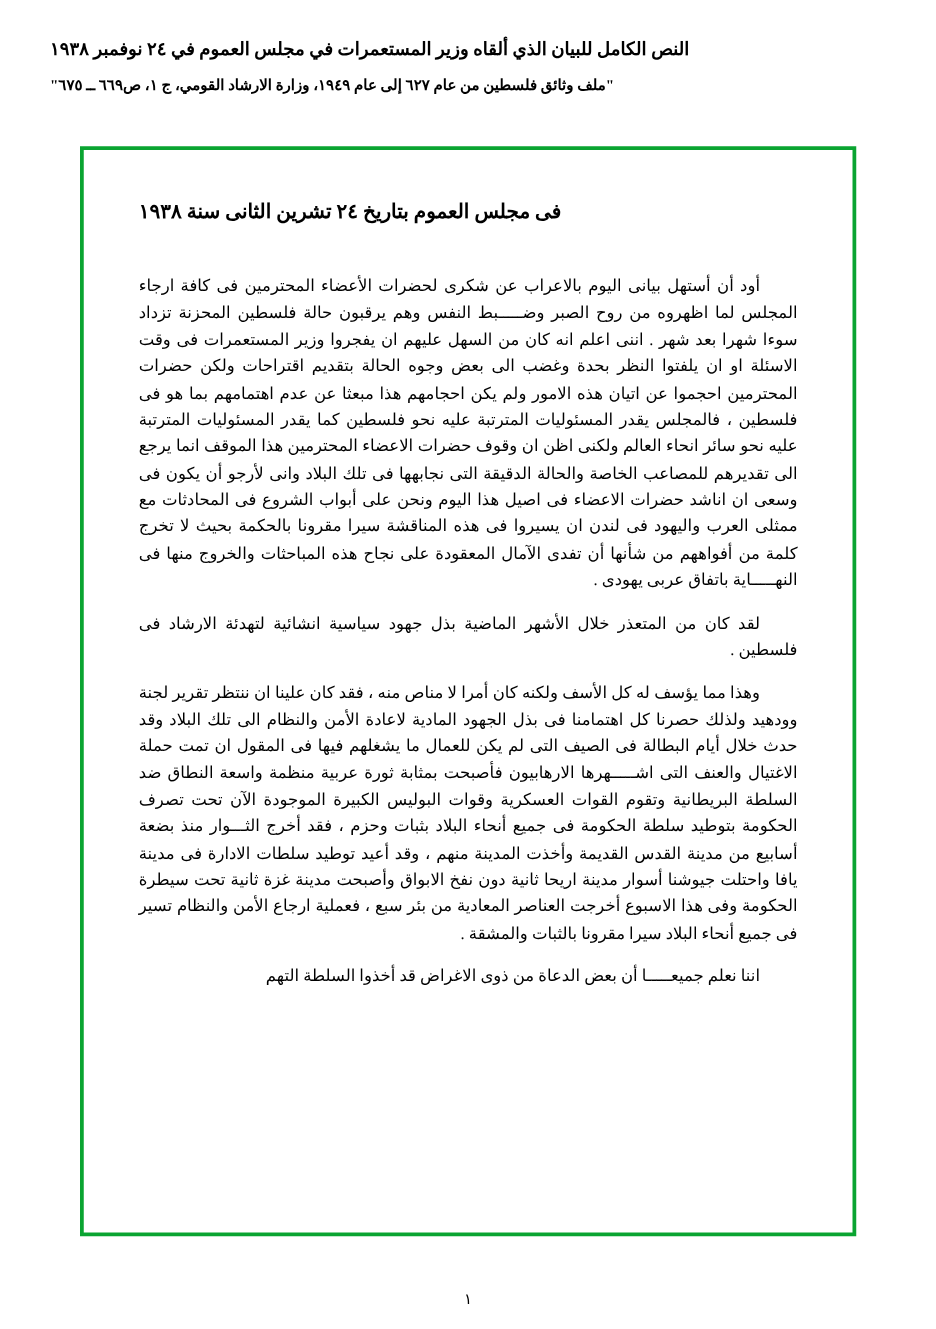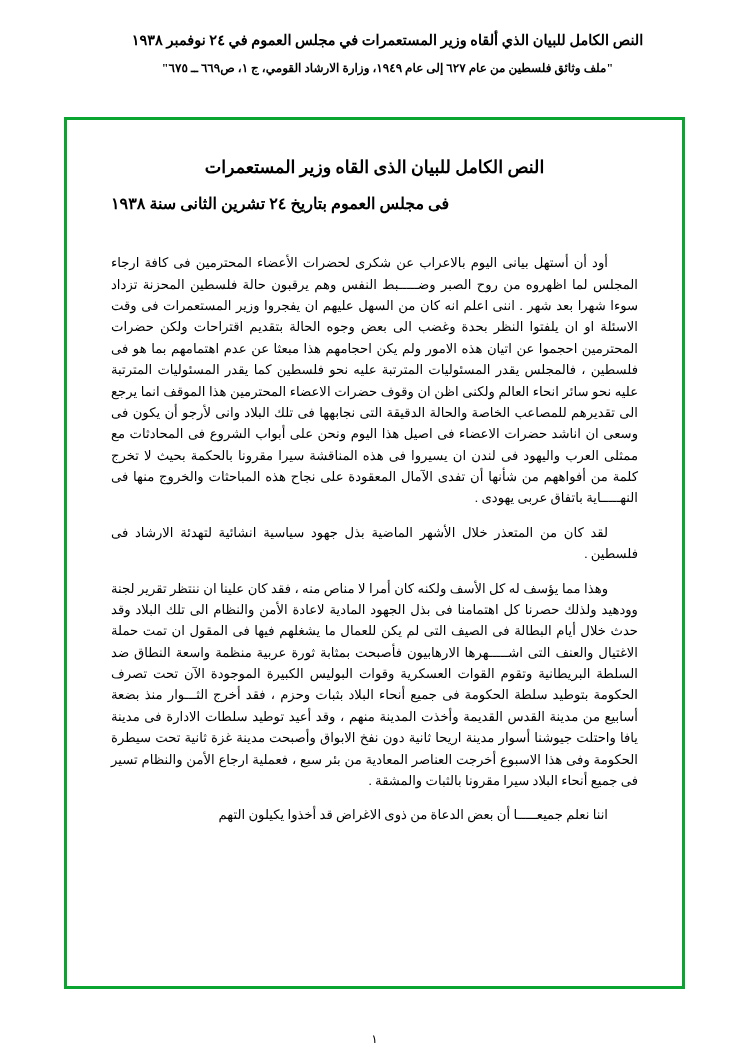--- a/index.html
+++ b/index.html
@@ -15,22 +15,22 @@
     color: #000000;
     overflow: hidden;
   }
   .page {
     width: 749px;
     height: 1063px;
     position: relative;
     box-sizing: border-box;
   }
   .doc-header {
-    padding: 30px 46px 0 72px;
-    text-align: center;
+    padding: 30px 46px 0 40px;
+    text-align: left;
   }
   .header-title {
     font-size: 14.5px;
     font-weight: bold;
     line-height: 1.5;
     letter-spacing: 0px;
     direction: rtl;
   }
   .header-source {
     font-size: 12px;
@@ -104,27 +104,26 @@
 
 <div class="page">
 
   <div class="doc-header">
     <div class="header-title">النص الكامل للبيان الذي ألقاه وزير المستعمرات في مجلس العموم في ٢٤ نوفمبر ١٩٣٨</div>
     <div class="header-source">"ملف وثائق فلسطين من عام ٦٢٧ إلى عام ١٩٤٩، وزارة الارشاد القومي، ج ١، ص٦٦٩ ــ ٦٧٥"</div>
   </div>
 
   <div class="frame">
     <div class="frame-inner">
-      <div class="doc-title">النص الكامل للبيان الذى القاه وزير المستعمرات</div>
       <div class="doc-subtitle">فى مجلس العموم بتاريخ ٢٤ تشرين الثانى سنة ١٩٣٨</div>
 
       <div class="body-text">
         <p class="para indent">أود أن أستهل بيانى اليوم بالاعراب عن شكرى لحضرات الأعضاء المحترمين فى كافة ارجاء المجلس لما اظهروه من روح الصبر وضـــــبط النفس وهم يرقبون حالة فلسطين المحزنة تزداد سوءا شهرا بعد شهر . اننى اعلم انه كان من السهل عليهم ان يفجروا وزير المستعمرات فى وقت الاسئلة او ان يلفتوا النظر بحدة وغضب الى بعض وجوه الحالة بتقديم اقتراحات ولكن حضرات المحترمين احجموا عن اتيان هذه الامور ولم يكن احجامهم هذا مبعثا عن عدم اهتمامهم بما هو فى فلسطين ، فالمجلس يقدر المسئوليات المترتبة عليه نحو فلسطين كما يقدر المسئوليات المترتبة عليه نحو سائر انحاء العالم ولكنى اظن ان وقوف حضرات الاعضاء المحترمين هذا الموقف انما يرجع الى تقديرهم للمصاعب الخاصة والحالة الدقيقة التى نجابهها فى تلك البلاد وانى لأرجو أن يكون فى وسعى ان اناشد حضرات الاعضاء فى اصيل هذا اليوم ونحن على أبواب الشروع فى المحادثات مع ممثلى العرب واليهود فى لندن ان يسيروا فى هذه المناقشة سيرا مقرونا بالحكمة بحيث لا تخرج كلمة من أفواههم من شأنها أن تفدى الآمال المعقودة على نجاح هذه المباحثات والخروج منها فى النهـــــاية باتفاق عربى يهودى .</p>
         <p class="para indent">لقد كان من المتعذر خلال الأشهر الماضية بذل جهود سياسية انشائية لتهدئة الارشاد فى فلسطين .</p>
         <p class="para indent">وهذا مما يؤسف له كل الأسف ولكنه كان أمرا لا مناص منه ، فقد كان علينا ان ننتظر تقرير لجنة وودهيد ولذلك حصرنا كل اهتمامنا فى بذل الجهود المادية لاعادة الأمن والنظام الى تلك البلاد وقد حدث خلال أيام البطالة فى الصيف التى لم يكن للعمال ما يشغلهم فيها فى المقول ان تمت حملة الاغتيال والعنف التى اشـــــهرها الارهابيون فأصبحت بمثابة ثورة عربية منظمة واسعة النطاق ضد السلطة البريطانية وتقوم القوات العسكرية وقوات البوليس الكبيرة الموجودة الآن تحت تصرف الحكومة بتوطيد سلطة الحكومة فى جميع أنحاء البلاد بثبات وحزم ، فقد أخرج الثـــوار منذ بضعة أسابيع من مدينة القدس القديمة وأخذت المدينة منهم ، وقد أعيد توطيد سلطات الادارة فى مدينة يافا واحتلت جيوشنا أسوار مدينة اريحا ثانية دون نفخ الابواق وأصبحت مدينة غزة ثانية تحت سيطرة الحكومة وفى هذا الاسبوع أخرجت العناصر المعادية من بئر سبع ، فعملية ارجاع الأمن والنظام تسير فى جميع أنحاء البلاد سيرا مقرونا بالثبات والمشقة .</p>
-        <p class="para indent last">اننا نعلم جميعـــــا أن بعض الدعاة من ذوى الاغراض قد أخذوا يكيلون التهم</p>
+        <p class="para indent last">اننا نعلم جميعـــــا أن بعض الدعاة من ذوى الاغراض قد أخذوا السلطة التهم</p>
       </div>
     </div>
   </div>
 
   <div class="page-number">١</div>
 
 </div>
 
 </body></html>

